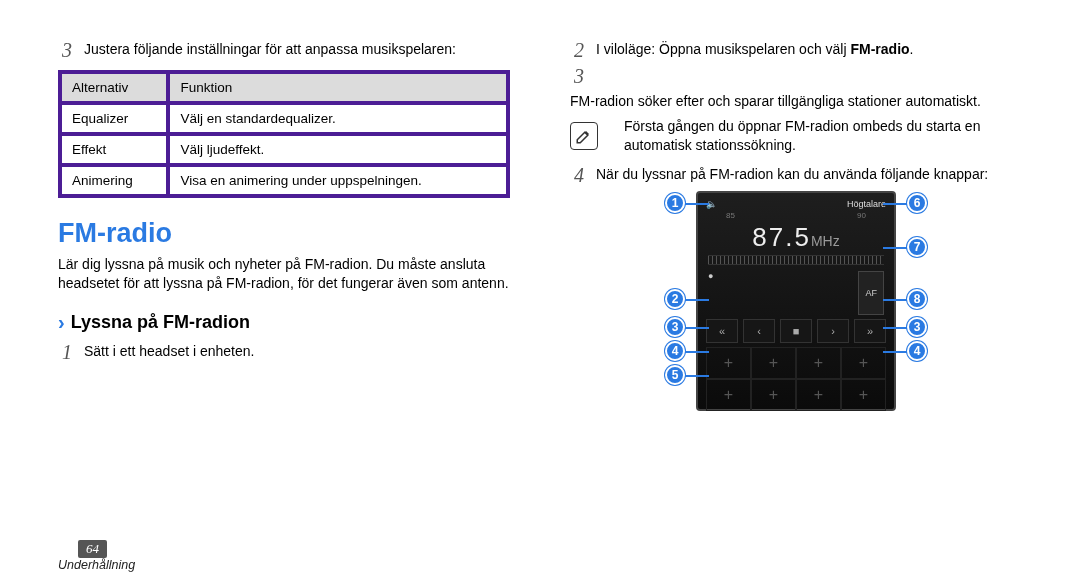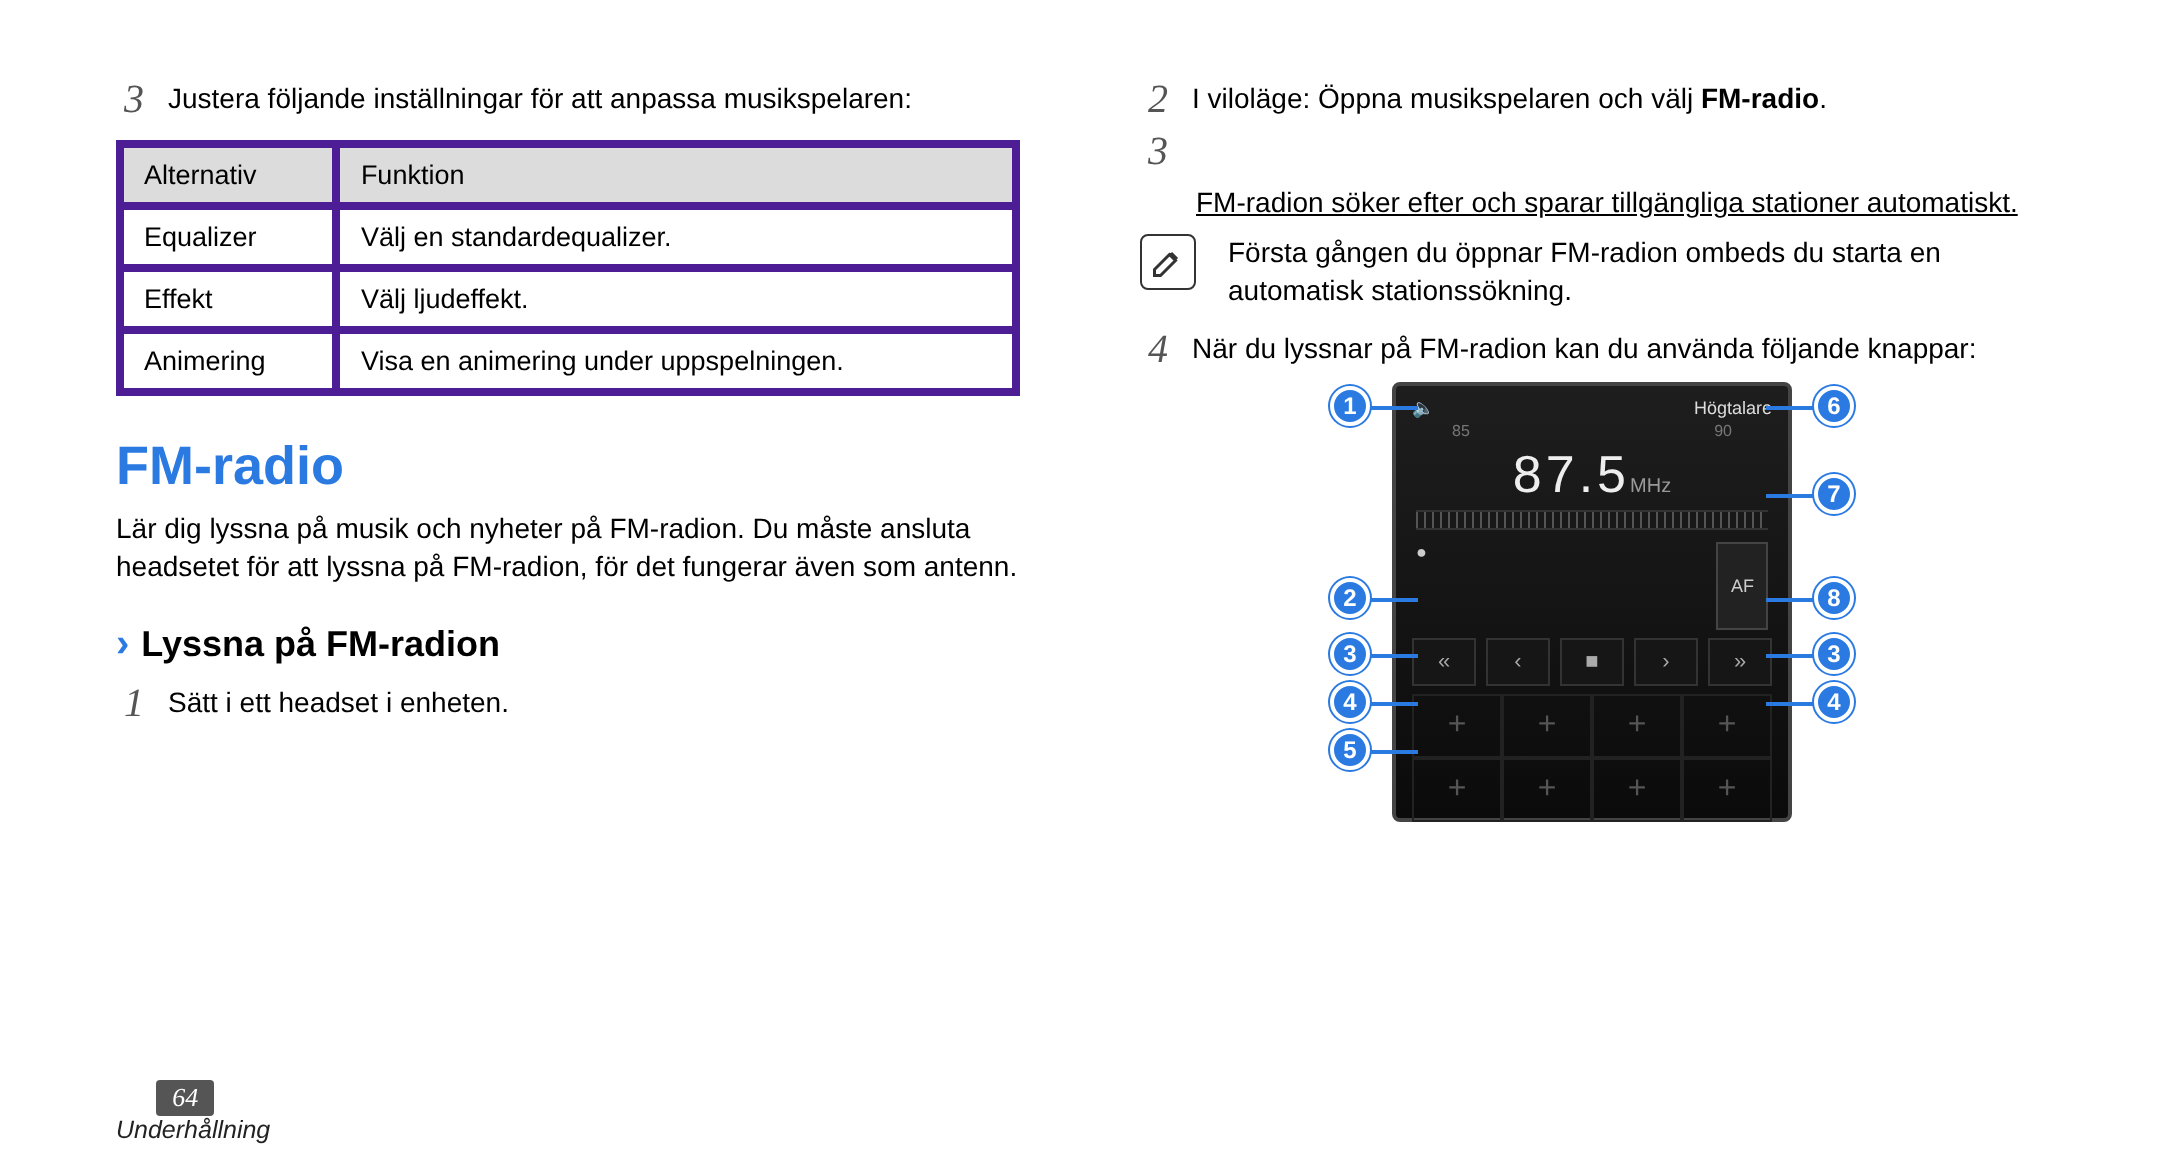--- a/index.html
+++ b/index.html
@@ -98,22 +98,22 @@
     display: inline-block;
     width: 0; height: 0;
     border-top: 6px solid transparent;
     border-bottom: 6px solid transparent;
     border-left: 9px solid #000;
     vertical-align: -1px;
     margin: 0 2px;
   }
   .note {
     display: flex;
-    align-items: flex-start;
-    gap: 16px;
+    align-items: center;
+    gap: 26px;
     margin: 6px 0 10px 0;
   }
   .note-icon {
     width: 28px; height: 28px;
     border: 1px solid #333;
     border-radius: 4px;
     display: flex;
     align-items: center; justify-content: center;
     font-size: 16px;
     color: #333;
@@ -148,21 +148,21 @@
     padding: 0 28px; font-size: 8px; color: #777;
   }
   .radio .freq {
     text-align: center;
     font-size: 26px;
     color: #eee;
     margin: 2px 0 0 0;
     font-family: Arial, sans-serif;
     letter-spacing: 2px;
   }
-  .radio .freq small { font-size: 10px; letter-spacing: 0; color:#999; }
+  .radio .freq small { font-size: 14px; letter-spacing: 0; color:#999; }
   .radio .dial {
     height: 10px;
     margin: 2px 10px 4px 10px;
     background: repeating-linear-gradient(90deg,#555 0 1px,transparent 1px 4px);
     border-top: 1px solid #333;
     border-bottom: 1px solid #333;
   }
   .radio .row-c {
     display: flex; justify-content: space-between;
     padding: 2px 10px;
@@ -278,21 +278,21 @@
       <div class="step-num">2</div>
       <div class="step-body">
         <span>I viloläge: Öppna musikspelaren och välj </span><b>FM-radio</b><span>.</span>
       </div>
     </div>
 
     <div class="step">
       <div class="step-num">3</div>
     </div>
 
-    <p class="para" style="margin-left:28px;text-decoration:underline;">FM-radion söker efter och sparar tillgängliga stationer automatiskt.</p>
+    <p class="para" style="">FM-radion söker efter och sparar tillgängliga stationer automatiskt.</p>
 
     <div class="note">
       <div class="note-icon">
         <svg width="18" height="18" viewBox="0 0 24 24">
             <path fill="none" stroke="#333" stroke-width="2" d="M3 17l10-10 4 4-10 10H3v-4zM14 6l4 4"></path>
           </svg>
       </div>
       <div class="note-text">Första gången du öppnar FM-radion ombeds du starta en automatisk stationssökning.</div>
     </div>
 

